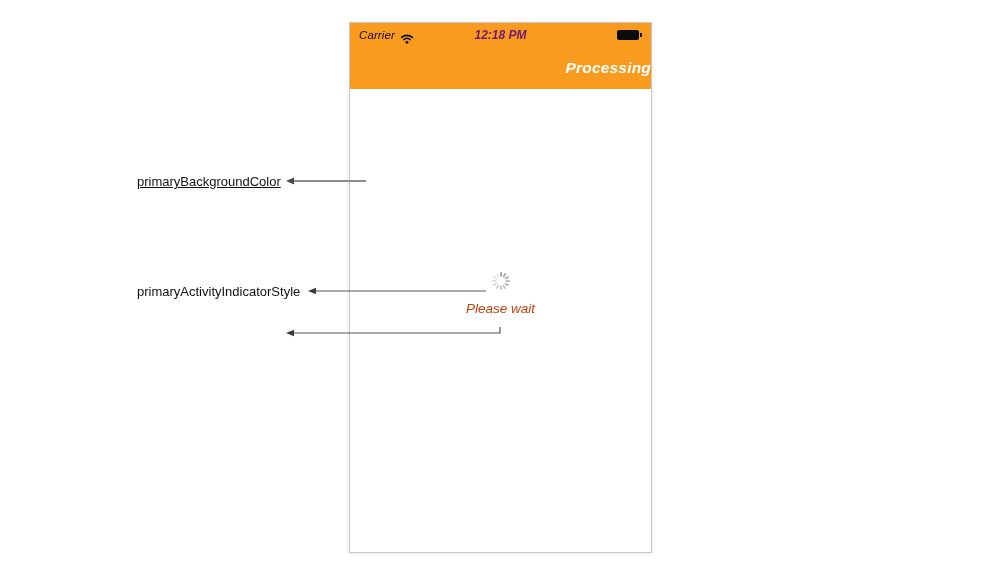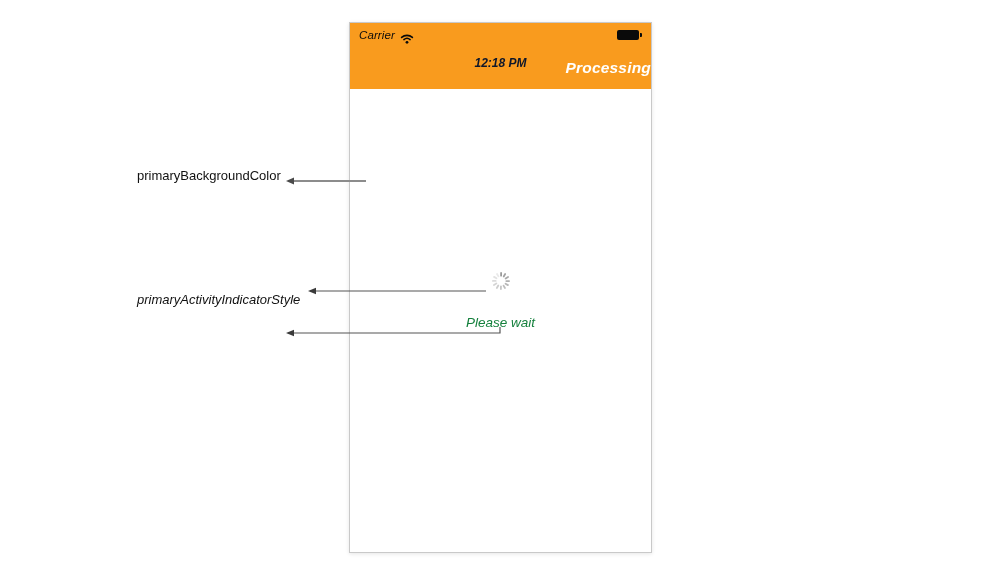--- a/index.html
+++ b/index.html
@@ -19,44 +19,44 @@
 
   .status-bar {
     height: 24px; display: flex; align-items: center; justify-content: space-between;
     padding: 0 9px; position: relative;
   }
   .status-left { display: flex; align-items: center; gap: 5px; }
   .carrier { font-size: 11.5px; color: #0a0a0a; letter-spacing: 0.1px; }
   .wifi { display: inline-block; width: 14px; height: 11px; }
   .time {
     position: absolute; left: 50%; top: 50%; transform: translate(-50%, -50%);
-    font-size: 12px; font-weight: bold; color: #0f172a; white-space: nowrap; margin-top: 28px;
+    font-size: 12px; font-weight: bold; color: #701a75; white-space: nowrap;
   }
   .battery { display: flex; align-items: center; }
   .battery-body { width: 22px; height: 10px; background: #0a0a0a; border-radius: 2px; }
   .battery-cap { width: 2px; height: 4px; background: #0a0a0a; margin-left: 1px; border-radius: 0 1px 1px 0; }
 
   .nav-bar { height: 42px; display: flex; align-items: center; justify-content: flex-end; }
   .nav-title { color: #ffffff; font-size: 15.5px; font-weight: bold; letter-spacing: 0.2px; }
 
   .phone-content {
     flex: 1 1 auto; background: #ffffff;
     display: flex; flex-direction: column; align-items: center;
     padding-top: 182px;
   }
   .spinner { width: 20px; height: 20px; animation: spin 1s steps(12, end) infinite; }
   @keyframes spin { to { transform: rotate(360deg); } }
-  .wait-text { margin-top: 24px; font-size: 13.5px; color: #15803d; }
+  .wait-text { margin-top: 10px; font-size: 13.5px; color: #c2410c; }
 
   
   .ann-label {
     position: absolute; font-size: 13px; color: #111111; line-height: 16px; white-space: nowrap;
   }
-  .ann-1 { left: 137px; top: 168px; }
-  .ann-2 { left: 137px; top: 292px; font-style: italic; }
+  .ann-1 { left: 137px; top: 174px; text-decoration: underline; }
+  .ann-2 { left: 137px; top: 284px; }
   .ann-3 { left: 137px; top: 315px; }
 
   .connectors { position: absolute; left: 0; top: 0; width: 1000px; height: 580px; pointer-events: none; }
 </style>
 </head>
 <body>
 
 <div class="stage">
 
   <div class="phone">

